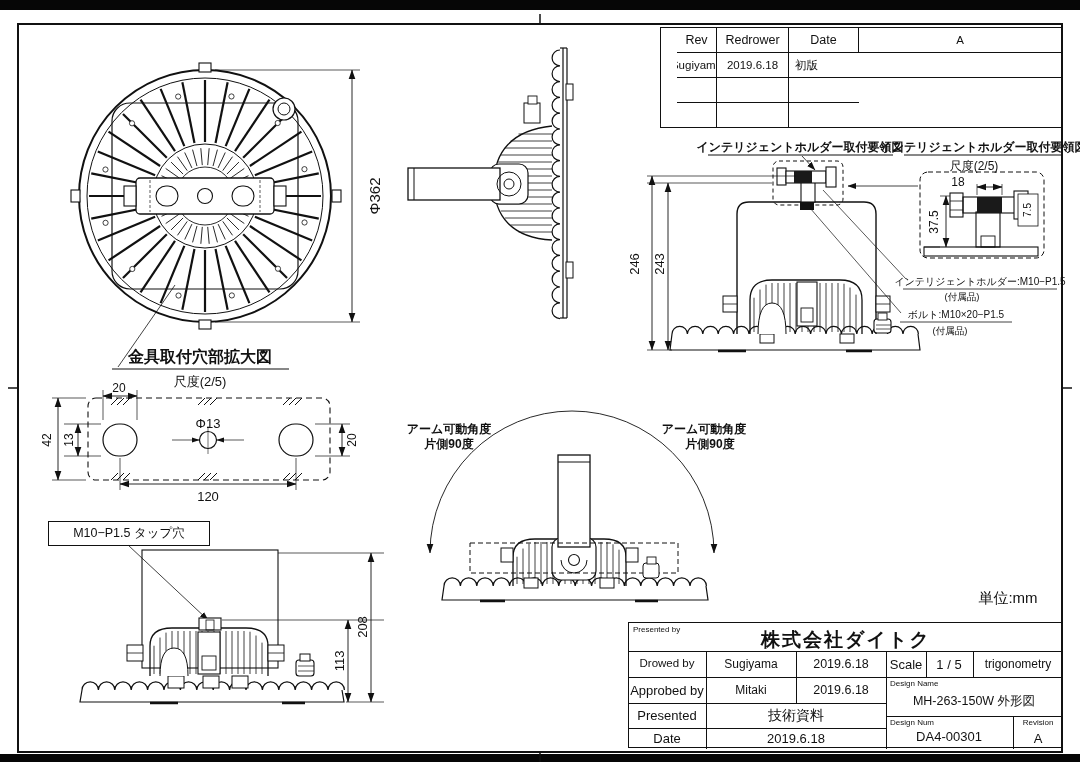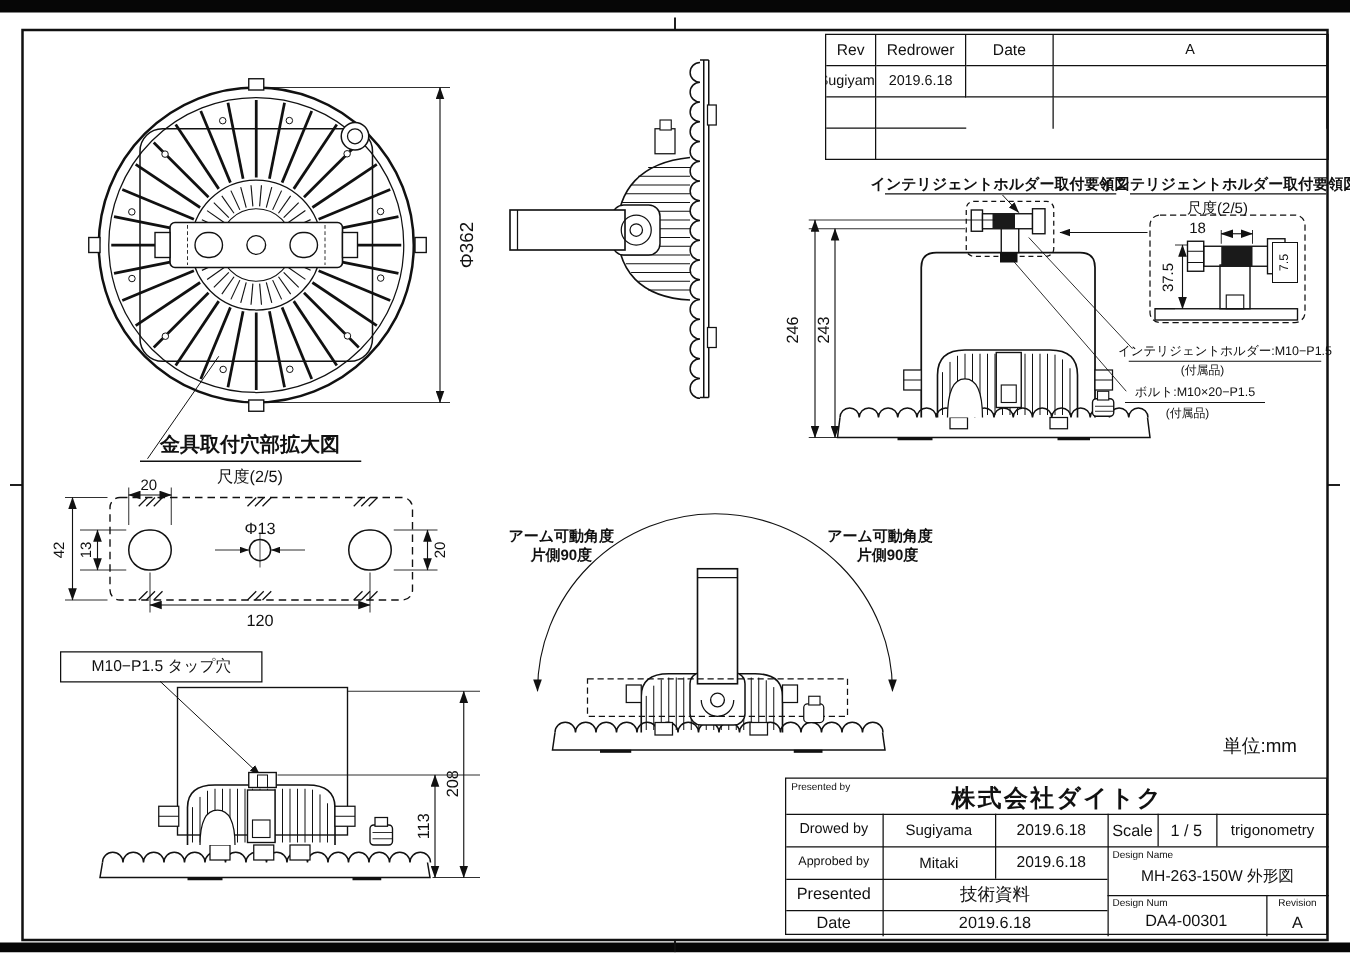--- a/index.html
+++ b/index.html
@@ -7,21 +7,21 @@
        font-family:"Liberation Sans","DejaVu Sans",sans-serif;color:#111;}
   .bar{position:absolute;left:0;width:1080px;background:#060606;}
   #art{position:absolute;left:0;top:0;}
   .t{position:absolute;transform:translate(-50%,-50%);white-space:nowrap;color:#111;line-height:1;}
   .r{transform:translate(-50%,-50%) rotate(-90deg);}
   .tl{transform:none;text-align:right;}
   .b{font-weight:bold;}
   .box{position:absolute;border:1.4px solid #111;display:flex;align-items:center;justify-content:center;white-space:nowrap;text-align:right;}
   
   .rev{position:absolute;left:660px;top:27px;width:403px;height:101px;border:1.5px solid #111;
-       display:grid;grid-template-columns:40px 72px 70px 1fr;grid-template-rows:repeat(4,25px);box-sizing:border-box;}
+       display:grid;grid-template-columns:40px 72px 70px 1fr;grid-template-rows:repeat(4,25px);box-sizing:border-box;padding-left:16px;}
   .rev .cell{border-right:1px solid #111;border-bottom:1px solid #111;display:flex;align-items:center;justify-content:center;font-size:11.5px;overflow:hidden;}
   .rev .hd{font-size:12.5px;}
   .rev .lc{border-right:none;}
   .rev .lr{border-bottom:none;}
   .rev .mod{justify-content:flex-start;padding-left:6px;}
   
   .tb{position:absolute;left:628px;top:622px;width:434px;height:126px;border:1.5px solid #111;box-sizing:border-box;}
   .hl,.vl{position:absolute;background:#111;}
 </style>
 </head>
@@ -385,20 +385,21 @@
   </g>
 </svg>
 
 <div class="rev">
   <div class="cell hd">Rev</div>
   <div class="cell hd">Redrower</div>
   <div class="cell hd">Date</div>
   <div class="cell">A</div>
   <div class="cell">Sugiyama</div>
   <div class="cell">2019.6.18</div>
+  <div class="cell lc mod">初版</div>
   <div class="cell"></div>
   <div class="cell"></div>
   <div class="cell"></div>
   <div class="cell lc mod"></div>
   <div class="cell lr"></div>
   <div class="cell lr"></div>
   <div class="cell lr"></div>
   <div class="cell lc lr mod"></div>
 </div>
 
@@ -442,21 +443,21 @@
   <div class="vl" style="left:167px;top:28px;width:1px;height:52px"></div>
   <div class="vl" style="left:257px;top:28px;width:1px;height:98px"></div>
   <div class="vl" style="left:297px;top:28px;width:1px;height:26px"></div>
   <div class="vl" style="left:344px;top:28px;width:1px;height:26px"></div>
   <div class="vl" style="left:384px;top:93px;width:1px;height:33px"></div>
   <div class="t tl" style="left:4px;top:3px;font-size:8px">Presented by</div>
   <div class="t b" style="left:217px;top:16px;font-size:19px;letter-spacing:2px">株式会社ダイトク</div>
   <div class="t" style="left:38px;top:41px;font-size:11.5px">Drowed by</div>
   <div class="t" style="left:122px;top:41px;font-size:12px">Sugiyama</div>
   <div class="t" style="left:212px;top:41px;font-size:12.5px">2019.6.18</div>
-  <div class="t" style="left:38px;top:67px;font-size:10px">Approbed by</div>
+  <div class="t" style="left:38px;top:67px;font-size:13px">Approbed by</div>
   <div class="t" style="left:122px;top:67px;font-size:12px">Mitaki</div>
   <div class="t" style="left:212px;top:67px;font-size:12.5px">2019.6.18</div>
   <div class="t" style="left:38px;top:92px;font-size:13px">Presented</div>
   <div class="t" style="left:167px;top:92px;font-size:14px">技術資料</div>
   <div class="t" style="left:38px;top:115px;font-size:13px">Date</div>
   <div class="t" style="left:167px;top:115px;font-size:13px">2019.6.18</div>
   <div class="t" style="left:277px;top:41px;font-size:13px">Scale</div>
   <div class="t" style="left:320px;top:41px;font-size:13px">1 / 5</div>
   <div class="t" style="left:389px;top:41px;font-size:12px">trigonometry</div>
   <div class="t tl" style="left:261px;top:57px;font-size:8px">Design Name</div>

